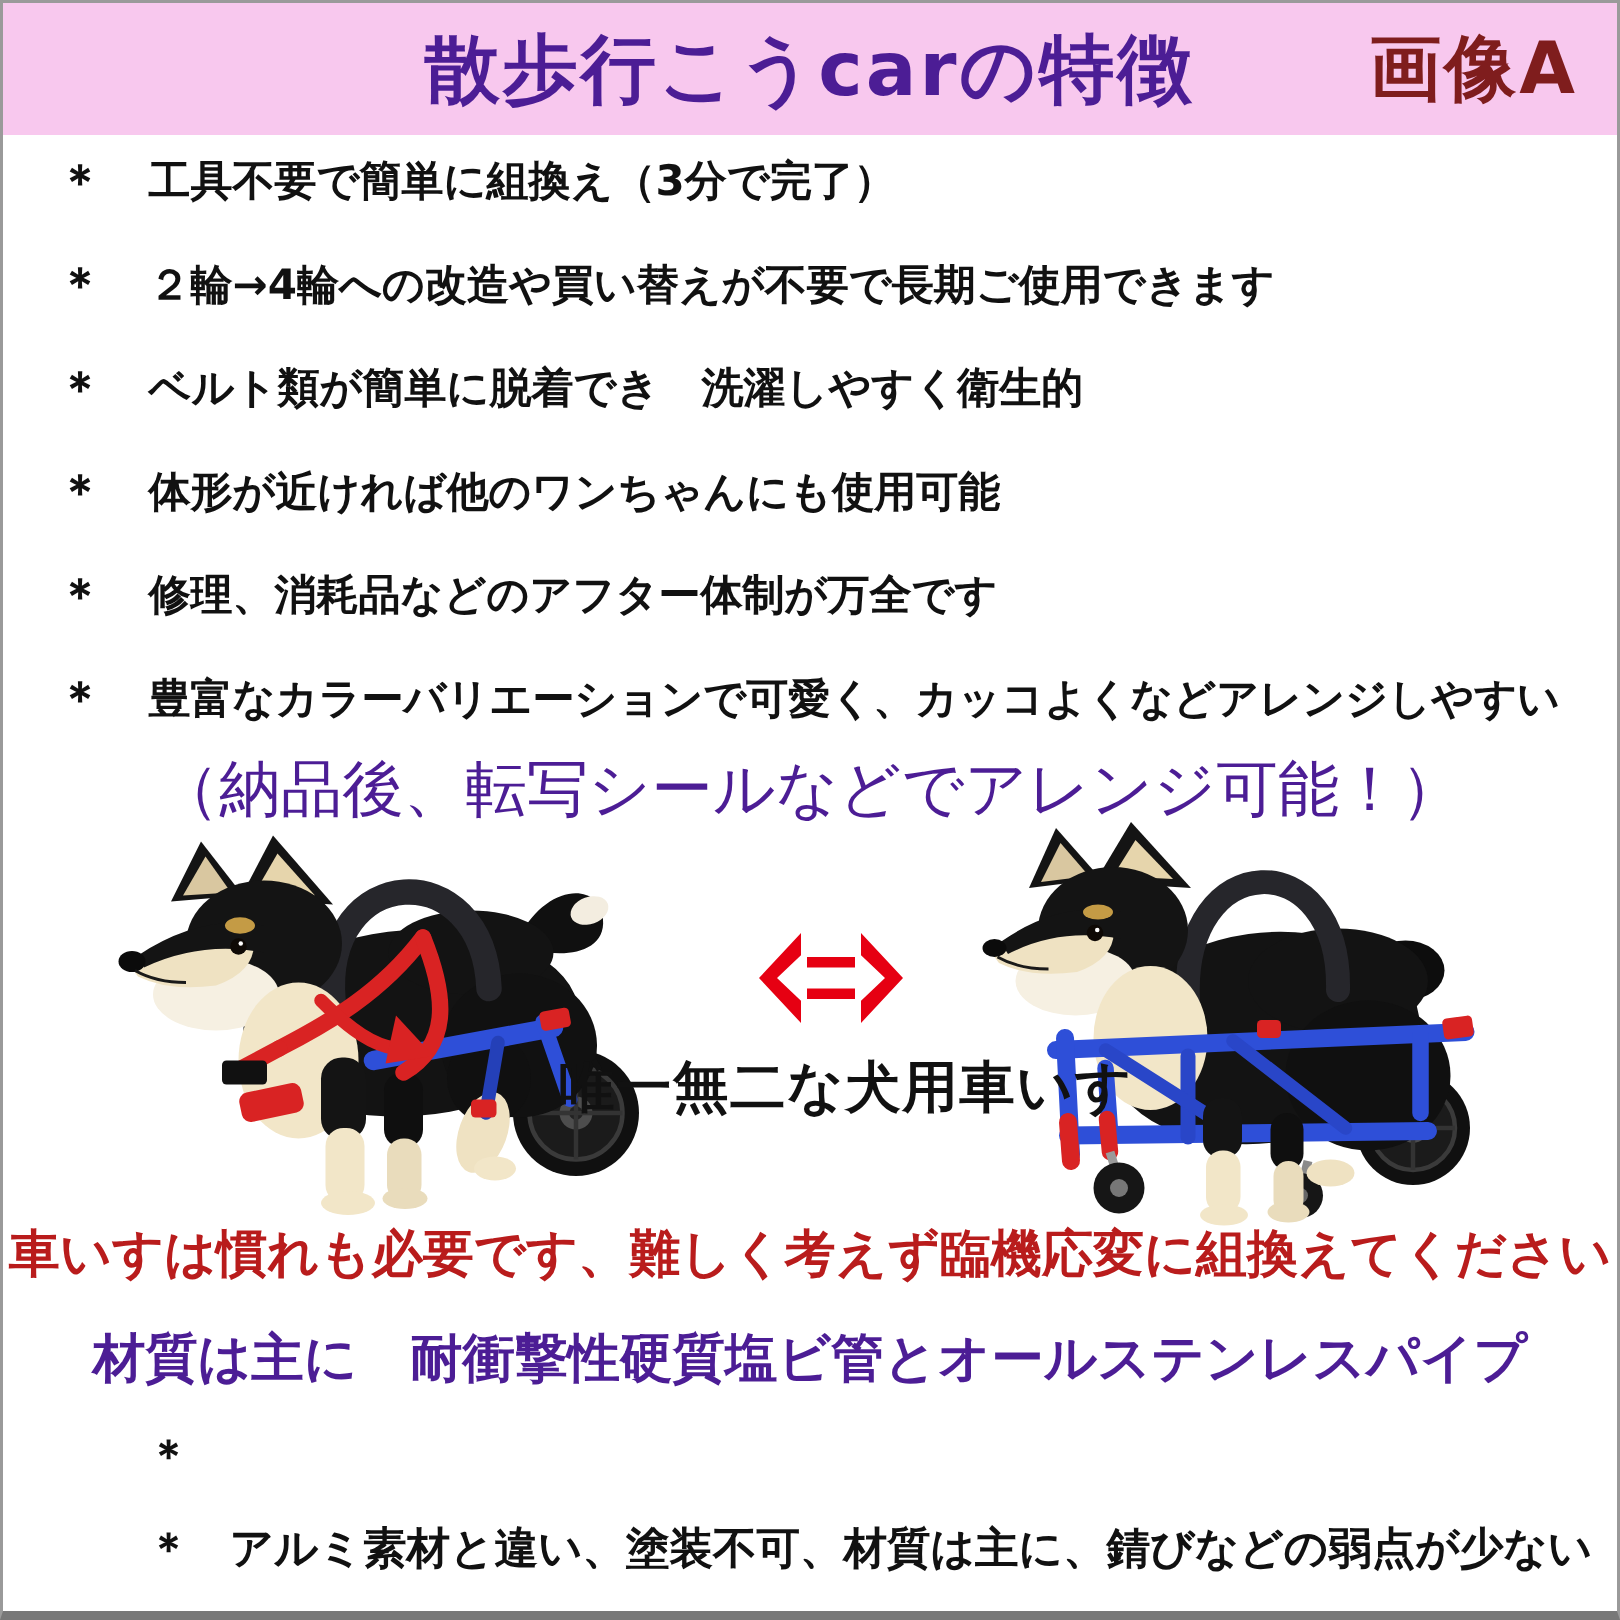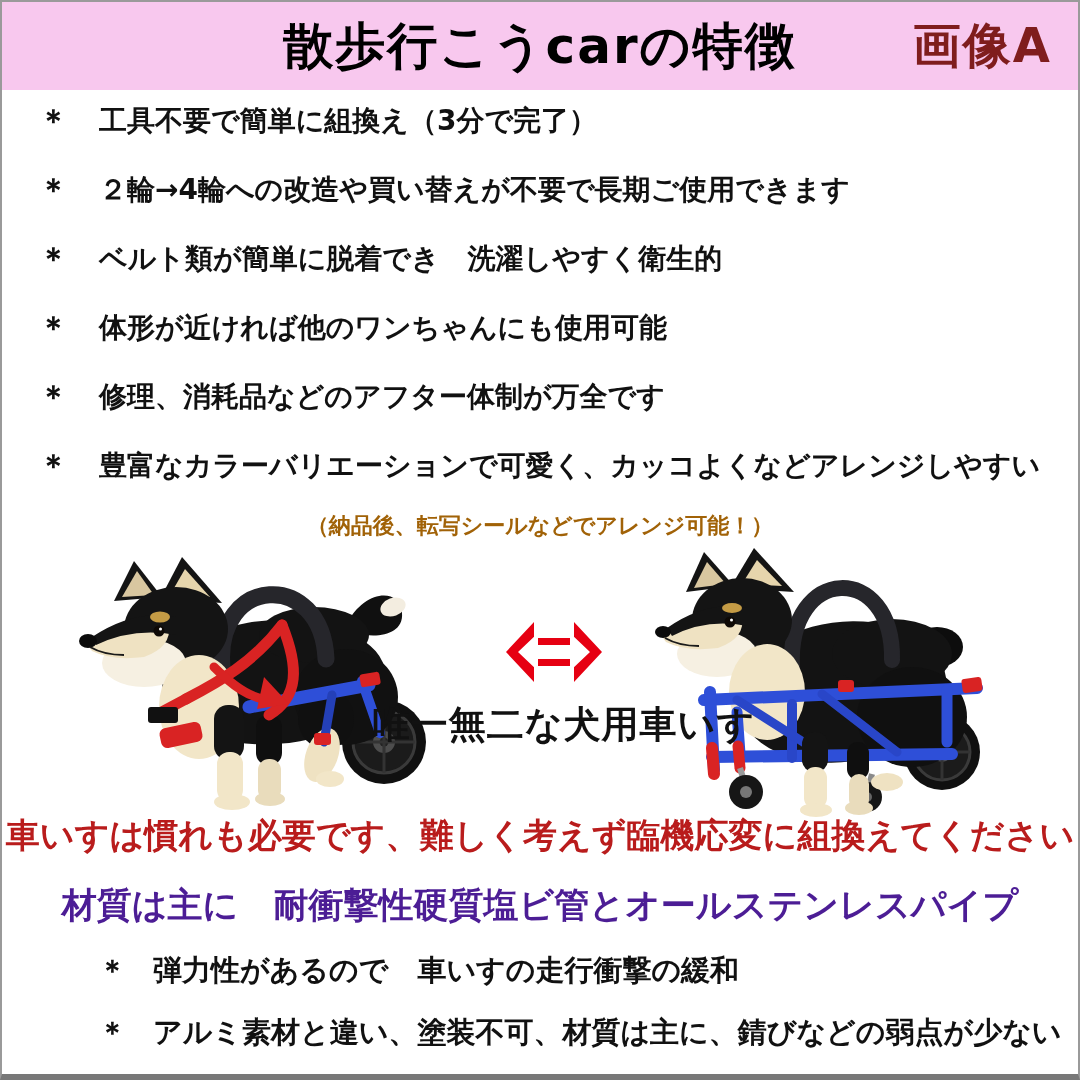--- a/index.html
+++ b/index.html
@@ -11,40 +11,40 @@
     border:2px solid #9a9a9a; border-bottom:6px solid #787878;
   }
   
   .header {
     position:absolute; top:0; left:0; right:0; height:88px;
     background:#F8C8EE;
   }
   .header .title {
     position:absolute; left:0; right:0; top:0; height:88px;
     display:flex; align-items:center; justify-content:center;
-    font-size:50px; font-weight:700; color:#000000; letter-spacing:2px;
+    font-size:50px; font-weight:700; color:#4c1d95; letter-spacing:2px;
   }
   .header .img-label {
     position:absolute; right:26px; top:0; height:88px;
     display:flex; align-items:center;
     font-size:48px; font-weight:700; color:#7f1d1d; letter-spacing:2px;
   }
   
   .features { position:absolute; top:84px; left:0; right:0; }
   .feat-row {
     height:69px; display:flex; align-items:center;
     padding-left:36px; color:#111;
   }
   .feat-row .marker { font-size:31px; font-weight:700; margin-right:18px; }
   .feat-row .feat-text { font-size:28px; font-weight:700; letter-spacing:0px; white-space:nowrap;margin-left:12px; }
   
   .arrange-note {
     position:absolute; top:498px; left:0; right:0; height:52px;
     display:flex; align-items:center; justify-content:center;
-    font-size:22px; font-weight:700; color:#a16207;
+    font-size:41px; font-weight:400; color:#4c1d95;
   }
   
   .photo-zone { position:absolute; top:540px; left:0; right:0; height:280px; }
   .dog-left  { position:absolute; left:62px;  top:5px; }
   .dog-right { position:absolute; left:640px; top:0px; }
   .swap-arrow { position:absolute; left:502px; top:72px; }
   .caption {
     position:absolute; top:158px; left:0; right:0;
     display:flex; justify-content:center;
     transform:translateX(24px);
@@ -255,21 +255,20 @@
     <div class="caption">唯一無二な犬用車いす</div>
   </div>
 
   <div class="notice">車いすは慣れも必要です、難しく考えず臨機応変に組換えてください</div>
 
   <div class="material-heading">材質は主に　耐衝撃性硬質塩ビ管とオールステンレスパイプ</div>
 
   <div class="material-points">
     <div class="mat-row">
       <span class="marker">＊</span>
-      <span class="mat-text">弾力性があるので　車いすの走行衝撃の緩和</span>
     </div>
     <div class="mat-row">
       <span class="marker">＊</span>
       <span class="mat-text">アルミ素材と違い、塗装不可、材質は主に、錆びなどの弱点が少ない</span>
     </div>
   </div>
 
 </div>
 
 </body></html>

